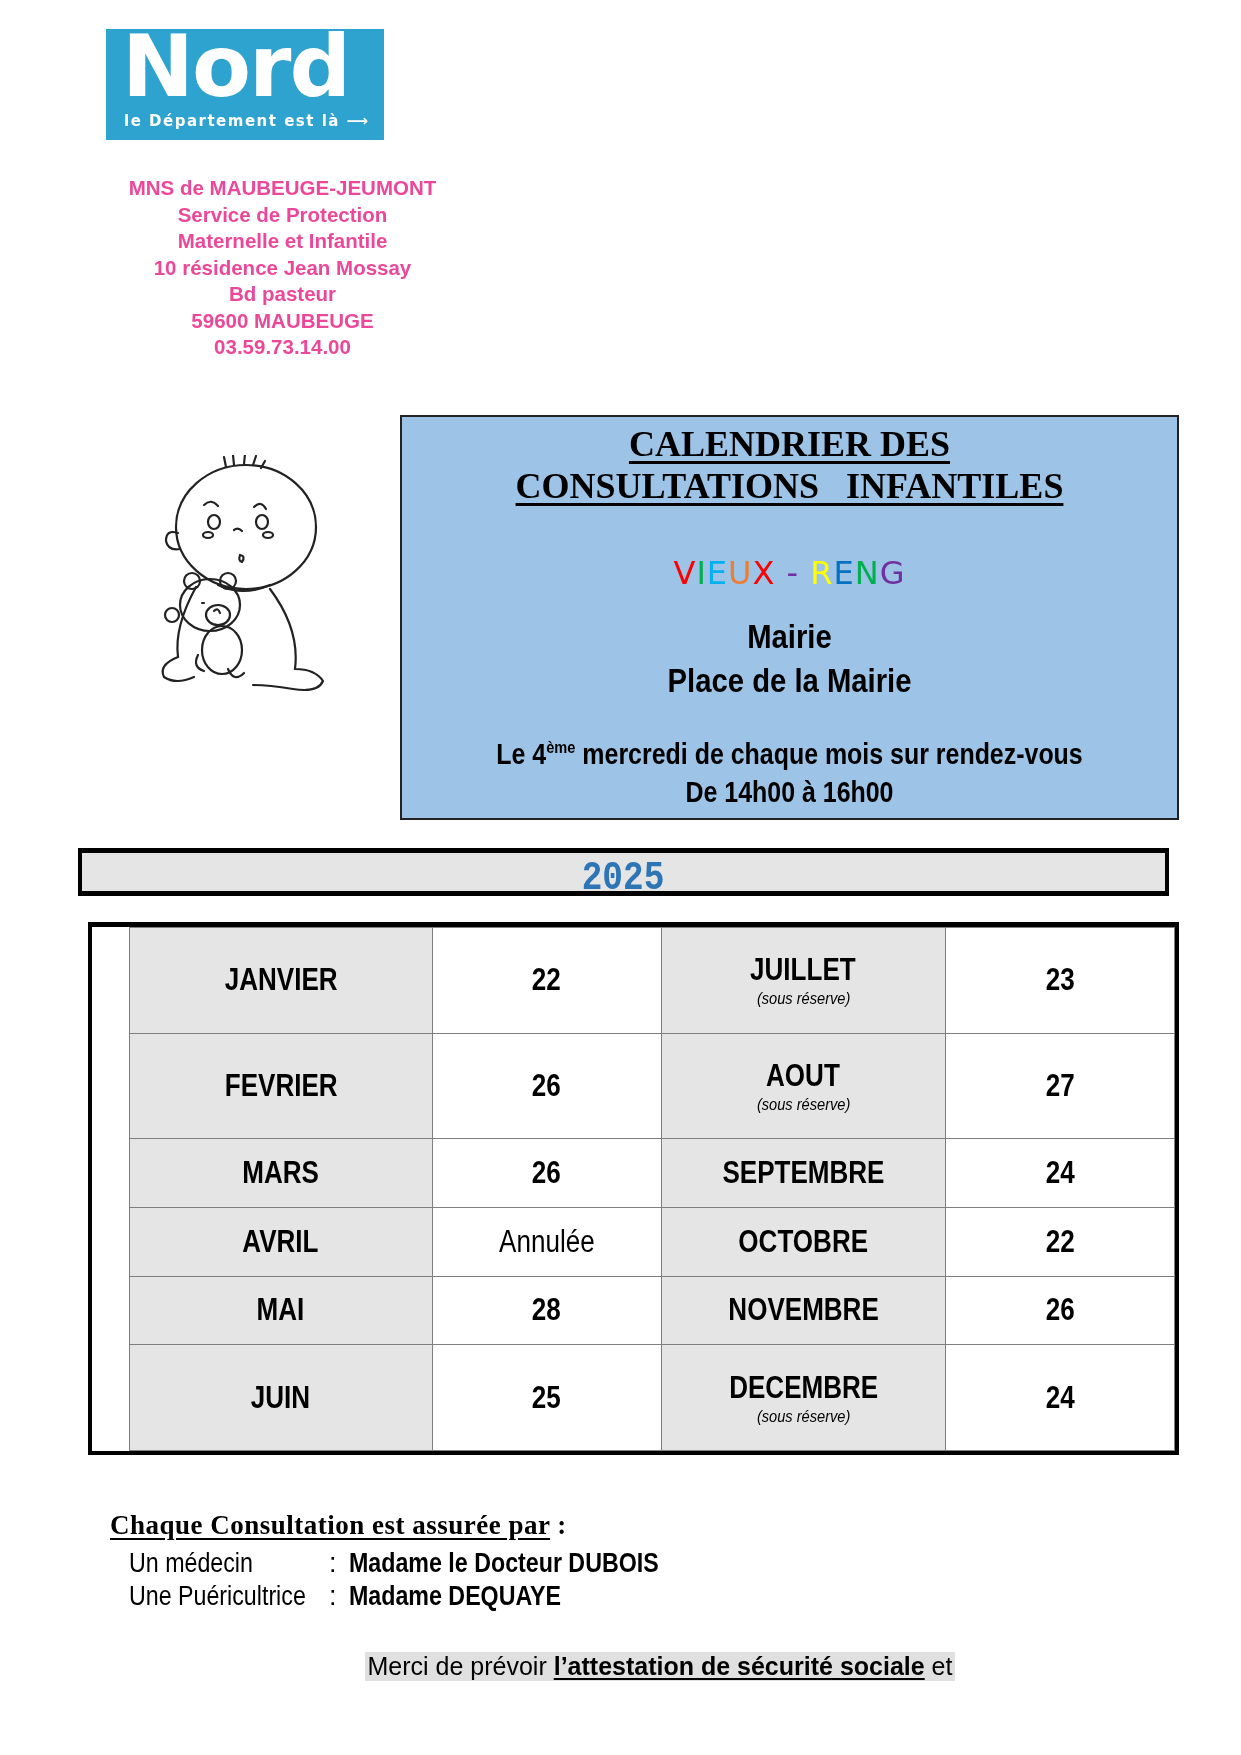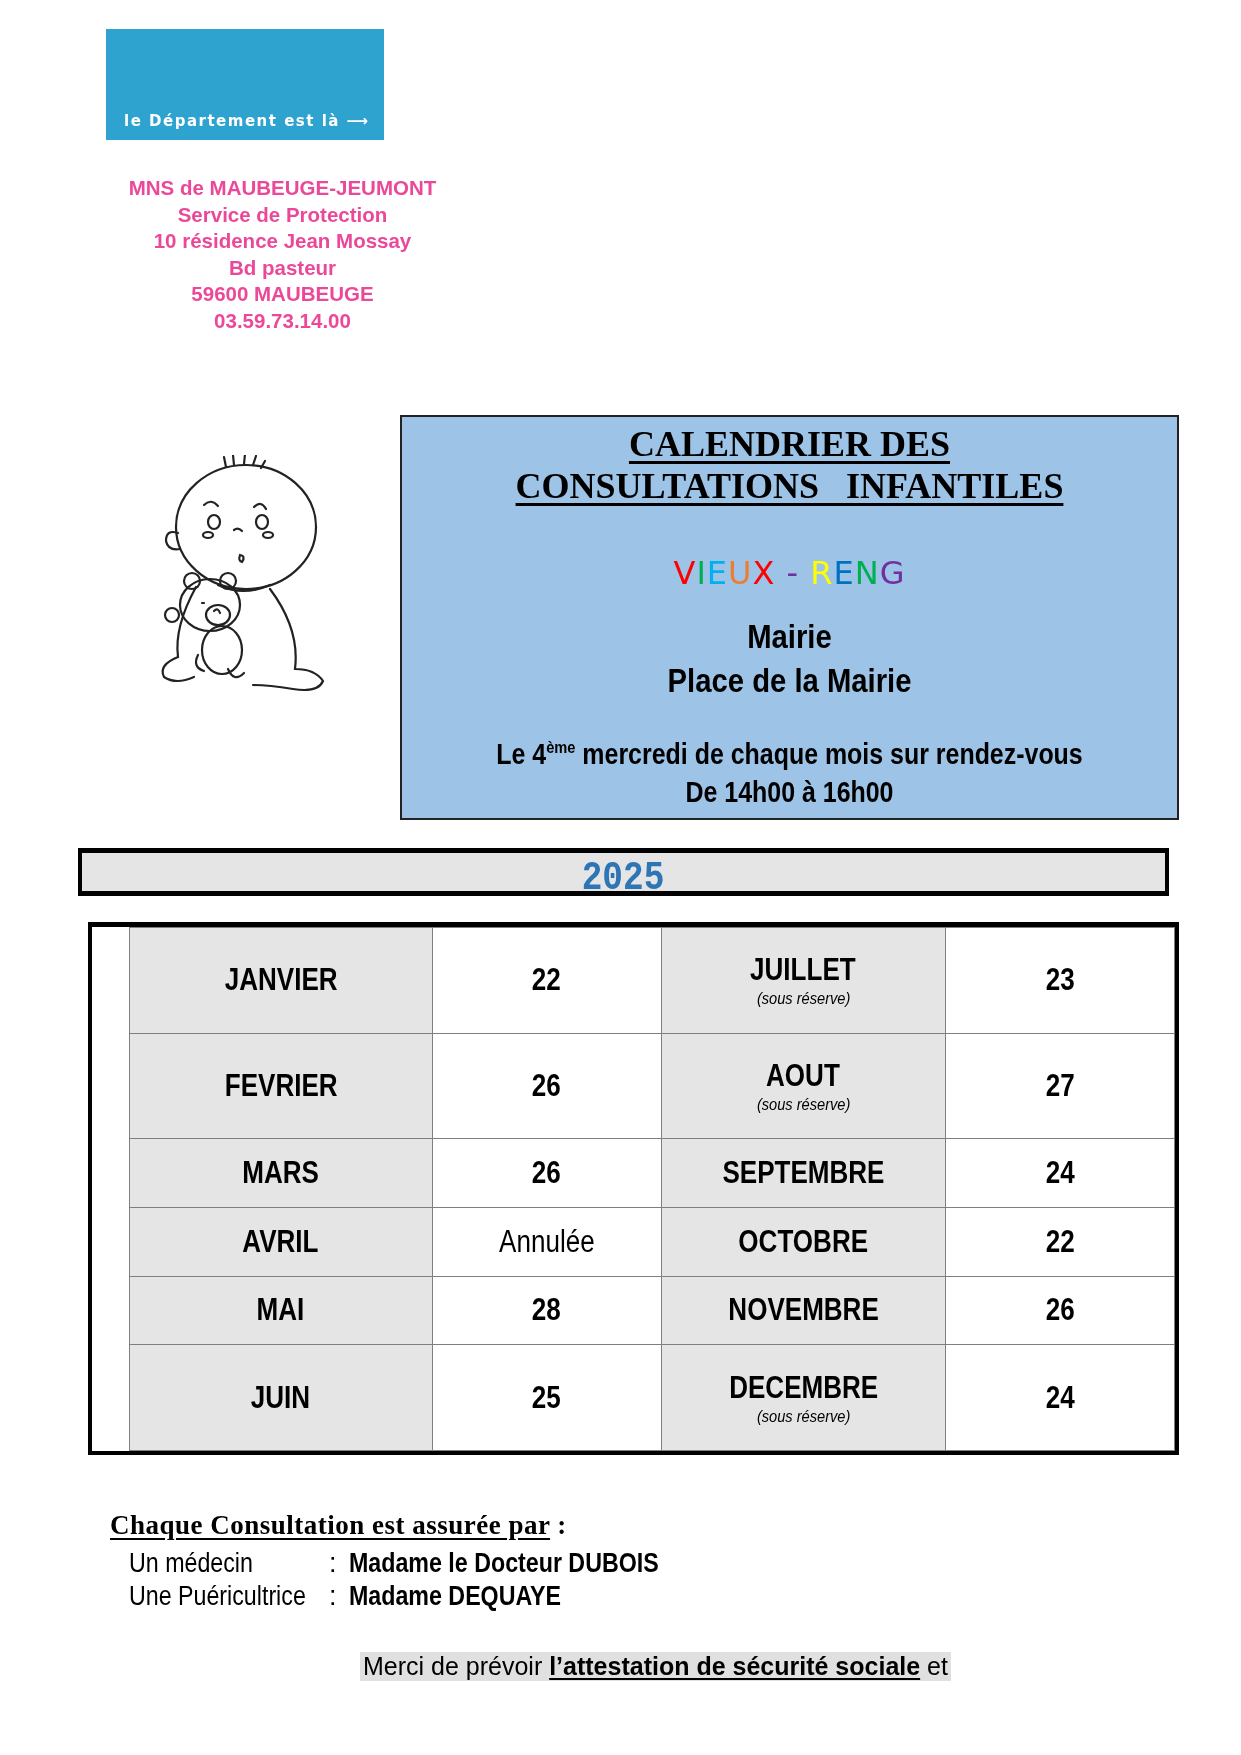--- a/index.html
+++ b/index.html
@@ -44,34 +44,36 @@
   
   .staff-head { left:110px; top:1510px; font-family:"Liberation Serif", serif; font-weight:bold; font-size:27px; letter-spacing:0.5px; white-space:nowrap; }
   .staff-head u { text-decoration-thickness:2px; text-underline-offset:4px; }
   .staff-row { left:129px; font-size:27px; line-height:32px; white-space:nowrap; }
   .staff-row .role { display:inline-block; width:200px; transform-origin:left; }
   .staff-row .sep { display:inline-block; width:20px; }
   .staff-row .who { font-weight:bold; }
   .sx { display:inline-block; transform:scaleX(0.86); transform-origin:left center; }
 
   
-  .notice { left:360px; top:1652px; width:600px; text-align:left; font-size:25px; line-height:29px; }
+  .notice { left:360px; top:1652px; width:600px; text-align:center; font-size:25px; line-height:29px; }
   .notice .ln { display:inline-block; background:#e0e0e0; padding:0 3px; }
   .notice b u { text-decoration-thickness:2px; text-underline-offset:3px; }
 </style>
 </head>
 <body>
 
 <div class="abs logo">
+  <div class="logo-word">Nord</div>
   <div class="logo-tag">le Département est là ⟶</div>
 </div>
 
 <div class="abs address">
   <div>MNS de MAUBEUGE-JEUMONT</div>
   <div>Service de Protection</div>
+  <div>Maternelle et Infantile</div>
   <div>10 résidence Jean Mossay</div>
   <div>Bd pasteur</div>
   <div>59600 MAUBEUGE</div>
   <div>03.59.73.14.00</div>
 </div>
 
 <div class="abs baby">
   <svg width="180" height="240" viewBox="0 0 180 240" fill="none" stroke="#222" stroke-width="2.2" stroke-linecap="round">
 
     <path d="M68 12 l-2 -10 M76 10 l-1 -10 M86 9 l1 -10 M95 10 l3 -9 M103 13 l4 -7"></path>

